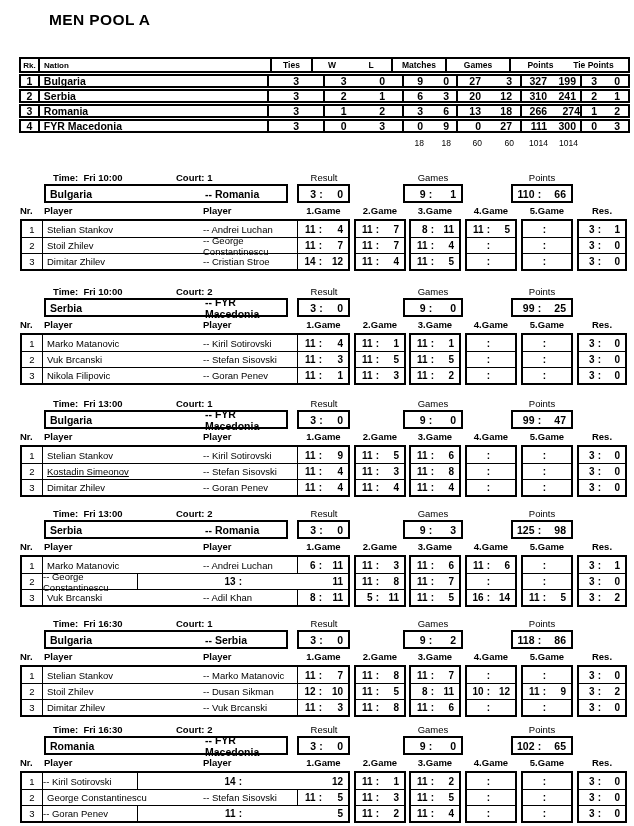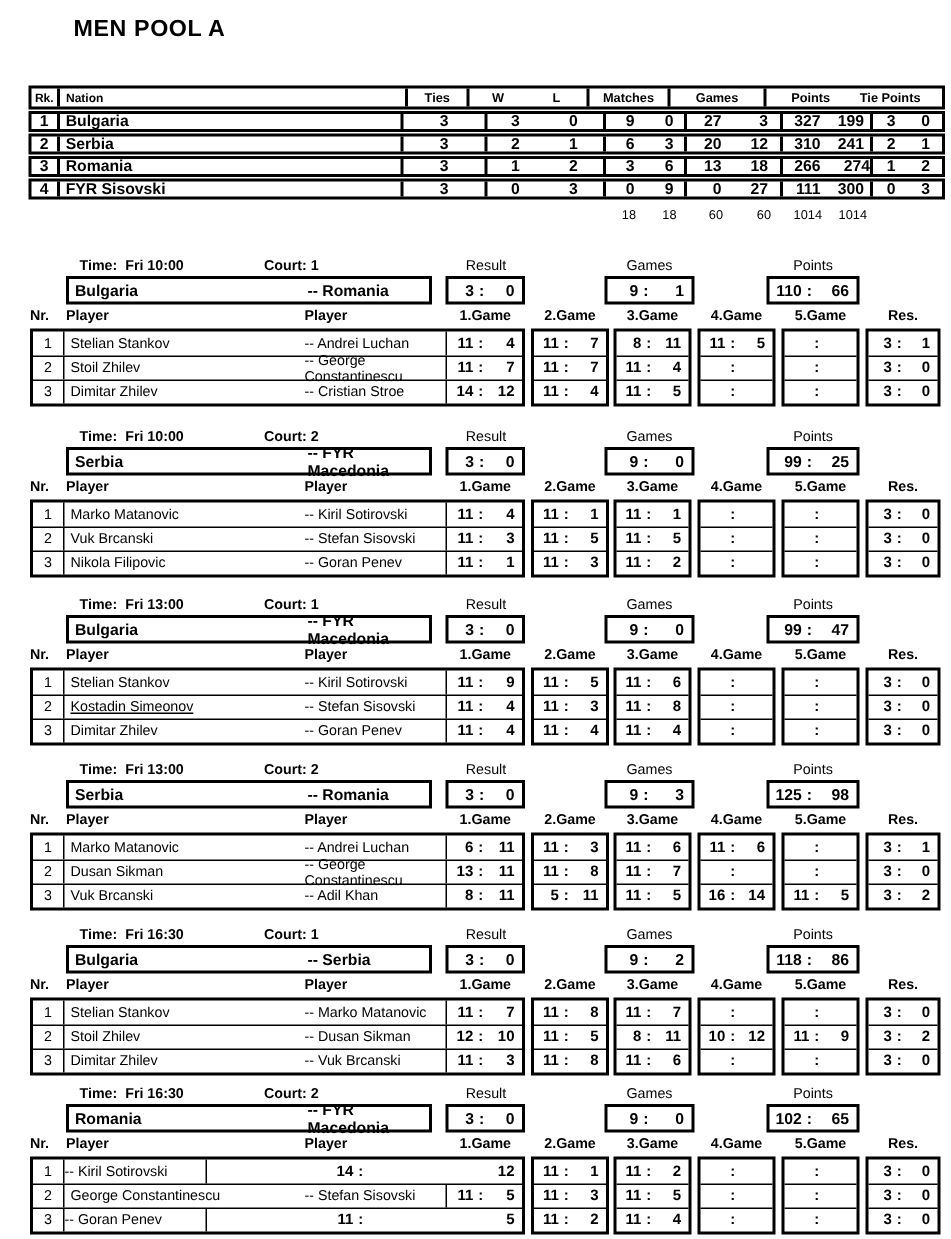--- a/index.html
+++ b/index.html
@@ -123,21 +123,21 @@
           <span class="rnum" style="width: 30px; padding-right: 4px;">266</span>
           <span class="rnum" style="width: 30px; padding-right: 0;">274</span>
         </span>
         <span class="cell bl" style="width: 48px;">
           <span class="rnum" style="width: 24px; padding-right: 8px;">1</span>
           <span class="rnum" style="width: 24px; padding-right: 8px;">2</span>
         </span>
       </div>
       <div class="flexrow box drow">
         <span class="cell cen" style="width: 17px;">4</span>
-        <span class="cell pl3 bl" style="width: 232px;">FYR Sisovski</span>
+        <span class="cell pl3 bl" style="width: 232px;">FYR Macedonia</span>
         <span class="cell cen bl" style="width: 56px;">3</span>
         <span class="cell cen bl" style="width: 40px;">0</span>
         <span class="cell cen" style="width: 40px;">3</span>
         <span class="cell bl" style="width: 54px;">
           <span class="rnum" style="width: 27px; padding-right: 7px;">0</span>
           <span class="rnum" style="width: 27px; padding-right: 7px;">9</span>
         </span>
         <span class="cell bl" style="width: 64px;">
           <span class="rnum" style="width: 32px; padding-right: 8px;">0</span>
           <span class="rnum" style="width: 32px; padding-right: 8px;">27</span>
@@ -791,21 +791,20 @@
             <span class="cell g1" style="display: flex;">
               <div class="pair">
                 <span class="sL">6</span>
                 <span class="sC">:</span>
                 <span class="sR">11</span>
               </div>
             </span>
           </div>
           <div class="prow">
             <span class="cell nr" style="display: flex;">2</span>
-            <span class="cell nm1" style="display: flex;">Dusan Sikman</span>
             <span class="cell nm2" style="display: flex;">-- George Constantinescu</span>
             <span class="cell g1" style="display: flex;">
               <div class="pair">
                 <span class="sL">13</span>
                 <span class="sC">:</span>
                 <span class="sR">11</span>
               </div>
             </span>
           </div>
           <div class="prow">

